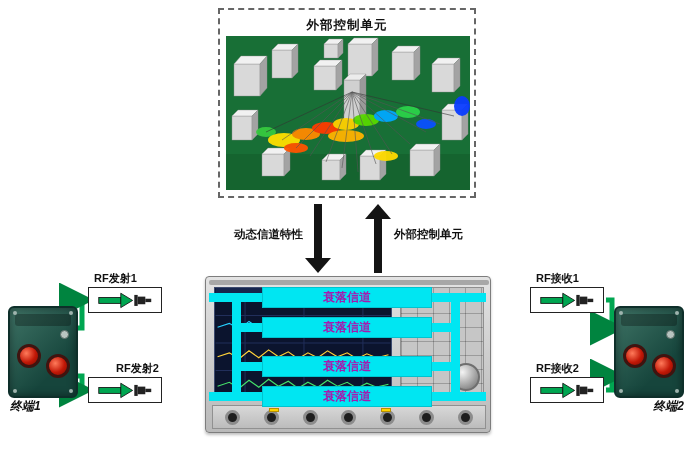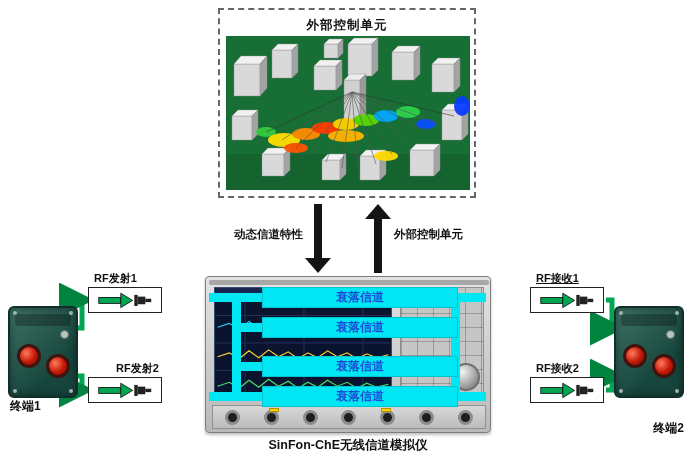--- a/index.html
+++ b/index.html
@@ -56,48 +56,48 @@
   .stub-l1 { left:232px; top:293px; width:30px; height:9px; }
   .stub-l2 { left:232px; top:323px; width:30px; height:9px; }
   .stub-l3 { left:232px; top:362px; width:30px; height:9px; }
   .stub-l4 { left:232px; top:392px; width:30px; height:9px; }
   .stub-r1 { left:432px; top:293px; width:28px; height:9px; }
   .stub-r2 { left:432px; top:323px; width:28px; height:9px; }
   .stub-r3 { left:432px; top:362px; width:28px; height:9px; }
   .stub-r4 { left:432px; top:392px; width:28px; height:9px; }
 
   
-  .channel { left:262px; width:196px; height:21px; background:#00E6F2; border:1px solid #00c3cf;
-    text-align:center; line-height:19px; font-size:12px; font-weight:bold; color:#1d4ed8; }
+  .channel { left:262px; width:170px; height:21px; background:#00E6F2; border:1px solid #00c3cf;
+    text-align:center; line-height:19px; font-size:12px; font-weight:bold; color:#a21caf; }
   .ch-1 { top:287px; } .ch-2 { top:317px; } .ch-3 { top:356px; } .ch-4 { top:386px; }
 
   
   .rf-box { width:74px; height:26px; background:#fff; border:1.5px solid #222; display:flex; align-items:center; justify-content:center; }
   .rf-tx1 { left:88px;  top:287px; } .rf-tx2 { left:88px;  top:377px; }
   .rf-rx1 { left:530px; top:287px; } .rf-rx2 { left:530px; top:377px; }
   .rf-label { font-size:11px; font-weight:bold; white-space:nowrap; }
   .lbl-tx1 { left:94px;  top:271px; } .lbl-tx2 { left:94px;  top:361px;margin-left:22px; }
-  .lbl-rx1 { left:536px; top:271px;text-decoration:underline; } .lbl-rx2 { left:536px; top:361px; }
+  .lbl-rx1 { left:536px; top:271px; } .lbl-rx2 { left:536px; top:361px; }
 
   
   .terminal { width:70px; height:92px; border-radius:6px; border:2px solid #0e2f2a;
     background:linear-gradient(135deg,#3f7466,#16453c 70%); box-shadow:inset 0 0 8px rgba(0,0,0,.45); }
   .term-left  { left:8px;   top:306px; }
   .term-right { left:614px; top:306px; }
   .term-band { position:absolute; left:5px; top:6px; width:56px; height:12px; background:rgba(0,0,0,.28); border-radius:3px; }
   .term-port { position:absolute; width:24px; height:24px; border-radius:50%; border:3px solid #3f1410;
     background:radial-gradient(circle at 35% 35%, #ff7a5a, #c21807 55%, #7a0c00); }
   .port-a { left:7px;  top:36px; }
   .port-b { left:36px; top:46px; }
   .term-knob { position:absolute; right:7px; top:22px; width:9px; height:9px; border-radius:50%; background:#b8c4c0; border:1px solid #5b6d68; }
   .screw { position:absolute; width:4px; height:4px; border-radius:50%; background:#9fb4ae; }
   .s1 { left:3px; top:3px; } .s2 { right:3px; top:3px; } .s3 { left:3px; bottom:3px; } .s4 { right:3px; bottom:3px; }
-  .term-label { font-size:12px; font-weight:bold; }
+  .term-label { font-size:12px; font-weight:bold;font-style:italic; }
   .term-label-left  { left:10px;  top:398px; }
-  .term-label-right { left:640px; top:420px; width:44px; text-align:right; }
+  .term-label-right { left:640px; top:398px; width:44px; text-align:right; }
 
   .emu-name { left:176px; top:437px; width:344px; text-align:center; font-size:12.5px; font-weight:bold; }
 
   .cables { left:0; top:0; pointer-events:none; }
 </style>
 </head>
 <body>
 
 <div id="canvas">
 
@@ -345,15 +345,14 @@
     <div class="term-port port-b"></div>
     <div class="term-knob"></div>
     <div class="screw s1"></div>
     <div class="screw s2"></div>
     <div class="screw s3"></div>
     <div class="screw s4"></div>
   </div>
   <div class="abs term-label term-label-left">终端1</div>
   <div class="abs term-label term-label-right">终端2</div>
 
-  <div class="abs emu-name">SinFon-ChE无线信道模拟仪</div>
 
 </div>
 
 </body></html>

